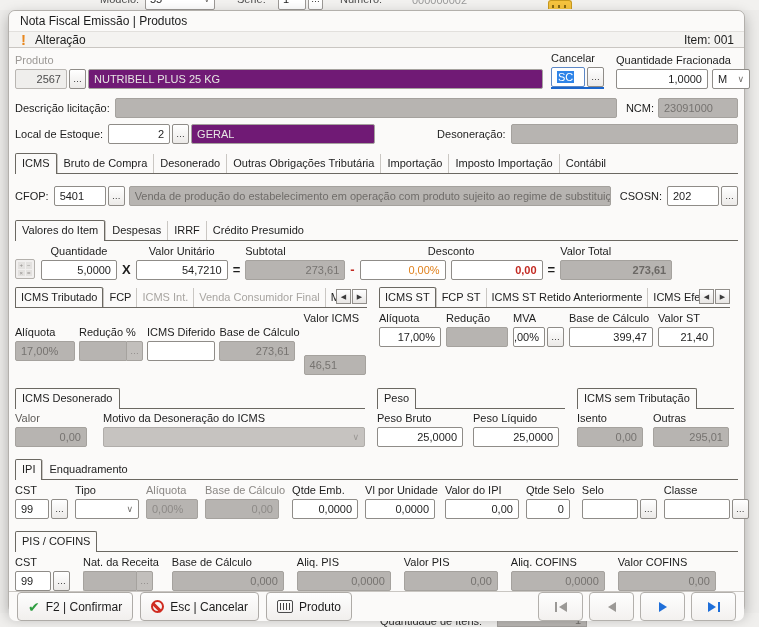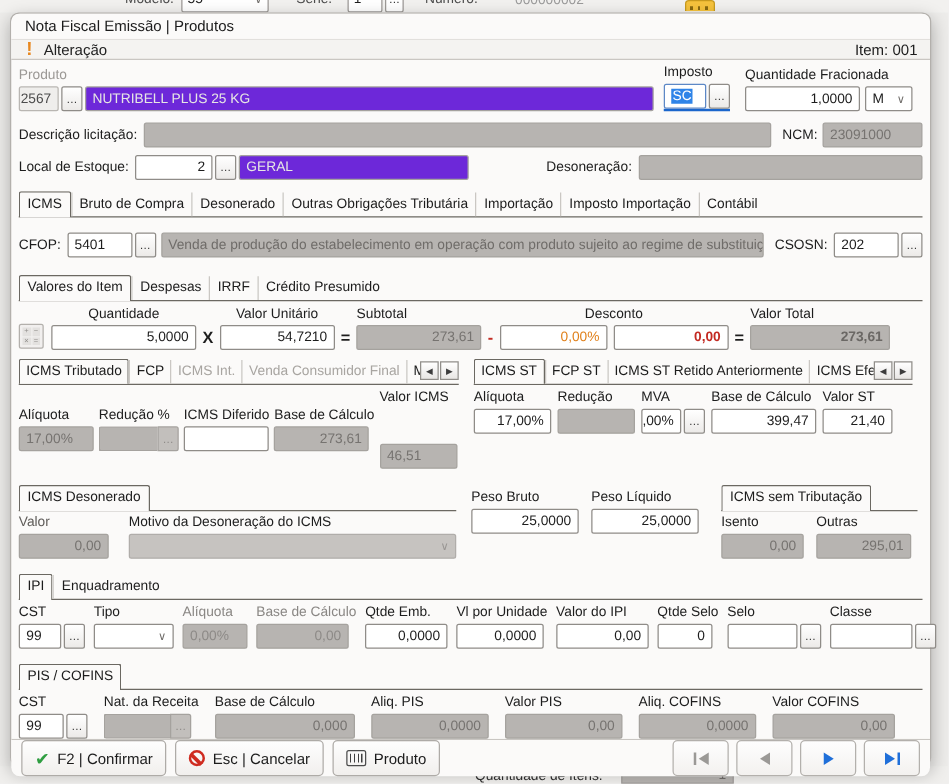--- a/index.html
+++ b/index.html
@@ -37,21 +37,21 @@
 
   
   .row { display:flex; align-items:center; }
   .col { display:flex; flex-direction:column; }
   .lbl { height:13px; line-height:13px; white-space:nowrap; margin-bottom:2px; }
   .lbl.dim { color:#9b9895; }
   .fld { height:20px; border:1px solid #8f8c88; border-radius:2px; background:#fff;
     display:flex; align-items:center; padding:0 5px; white-space:nowrap; overflow:hidden; }
   .fld.num { justify-content:flex-end; }
   .fld.ro { background:#b7b4b1; border-color:#a5a29e; color:#767370; }
-  .fld.ro-light { background:#6d28d9; border-color:#a5a29e; color:#e7e6e4; }
+  .fld.ro-light { background:#701a75; border-color:#a5a29e; color:#e7e6e4; }
   .red-txt { color:#c32a22; }
   .orange-txt { color:#e0811c; }
   .bold { font-weight:bold; }
   .dots { width:17px; height:20px; margin-left:2px; border:1px solid #8f8c88; border-radius:2px;
     background:linear-gradient(#ffffff,#eceae8); color:#2e2e2e; font-size:9px; letter-spacing:0;
     display:flex; align-items:center; justify-content:center; cursor:pointer; }
   .dots.dim { background:#c2bfbc; color:#8d8a87; border-color:#a5a29e; }
   .chev { margin-left:auto; color:#6f6c69; font-size:9px; padding-left:4px; }
   .sel { display:flex; }
   .op { height:20px; line-height:19px; font-weight:bold; font-size:13px; margin:0 5px; }
@@ -64,21 +64,21 @@
   .tab.active { border:1px solid #6b6862; border-bottom:none; background:#fbfaf9;
     border-radius:2px 2px 0 0; margin-bottom:-1px; padding-bottom:5px; }
   .tab.dim { color:#a8a5a1; }
   .spin { margin-left:auto; display:flex; gap:1px; padding-bottom:3px; }
   .spin .sbtn { width:15px; height:15px; border:1px solid #918e8a; background:linear-gradient(#fff,#e8e6e4);
     font-size:7px; color:#3c3c3c; display:flex; align-items:center; justify-content:center; cursor:pointer; }
 
   
   .sec { margin-top:10px; }
   .name-fld { width:455px; }
-  .code-fld { width:32px; }
+  .code-fld { width:52px; }
   .focus-underline { display:flex; border-bottom:2px solid #1b66cc; }
   .sel-hl { background:#2f84e8; color:#fff; padding:0 1px; }
   .unit-sel { width:38px; margin-left:4px; }
   .calc-icon { width:20px; height:20px; border:1px solid #b3b0ac; border-radius:2px; background:#f1efee;
     display:grid; grid-template-columns:1fr 1fr; grid-template-rows:1fr 1fr; gap:1px; padding:2px; margin-right:6px; }
   .calc-icon span { background:#e3e1df; color:#8f8c89; font-size:6px; line-height:6px; display:flex; align-items:center; justify-content:center; }
 
   .panelL { width:352px; }
   .panelR { width:351px; margin-left:12px; }
   .fgap3 > .col { margin-right:4px; } .fgap3 > .col:last-child { margin-right:0;gap:28px; }
@@ -144,21 +144,21 @@
         <div class="row">
           <div class="fld num code-fld" style="background:#efeeec;border-color:#b9b6b2;color:#4c4c4c">2567</div>
           <div class="dots">…</div>
         </div>
       </div>
       <div class="col" style="margin-left:2px">
         <span class="lbl">&nbsp;</span>
         <div class="fld ro-light name-fld">NUTRIBELL PLUS 25 KG</div>
       </div>
       <div class="col" style="margin-left:8px">
-        <span class="lbl">Imposto</span>
+        <span class="lbl">Cancelar</span>
         <div class="focus-underline">
           <div class="fld" style="width:34px;border-color:#5d88c6">
               <span class="sel-hl">SC</span>
             </div>
           <div class="dots">…</div>
         </div>
       </div>
       <div class="col" style="margin-left:12px">
         <span class="lbl">Quantidade Fracionada</span>
         <div class="row">
@@ -216,21 +216,21 @@
 
     <div class="row" style="margin-top:4px;align-items:flex-end">
       <div class="calc-icon" style="margin-bottom:1px">
         <span>+</span>
           <span>−</span>
           <span>×</span>
           <span>=</span>
       </div>
       <div class="col">
         <span class="lbl" style="text-align:center">Quantidade</span>
-        <div class="fld num" style="width:116px">5,0000</div>
+        <div class="fld num" style="width:76px">5,0000</div>
       </div>
       <span class="op">X</span>
       <div class="col">
         <span class="lbl" style="text-align:center">Valor Unitário</span>
         <div class="fld num" style="width:92px">54,7210</div>
       </div>
       <span class="op">=</span>
       <div class="col">
         <span class="lbl">Subtotal</span>
         <div class="fld ro num" style="width:100px">273,61</div>
@@ -349,20 +349,23 @@
             <span class="lbl">Motivo da Desoneração do ICMS</span>
             <div class="fld ro sel" style="background:#c6c3c0;border-color:#b0adaa">
               <span></span>
               <span class="chev" style="color:#989592">∨</span>
             </div>
           </div>
         </div>
       </div>
 
       <div class="group" style="width:188px;margin-left:12px">
+        <div class="gtab">
+            <div class="tab active">Peso</div>
+          </div>
         <div class="row" style="margin-top:3px;gap:10px">
           <div class="col">
               <span class="lbl">Peso Bruto</span>
             <div class="fld num" style="width:86px">25,0000</div>
             </div>
           <div class="col">
               <span class="lbl">Peso Líquido</span>
             <div class="fld num" style="width:86px">25,0000</div>
             </div>
         </div>

